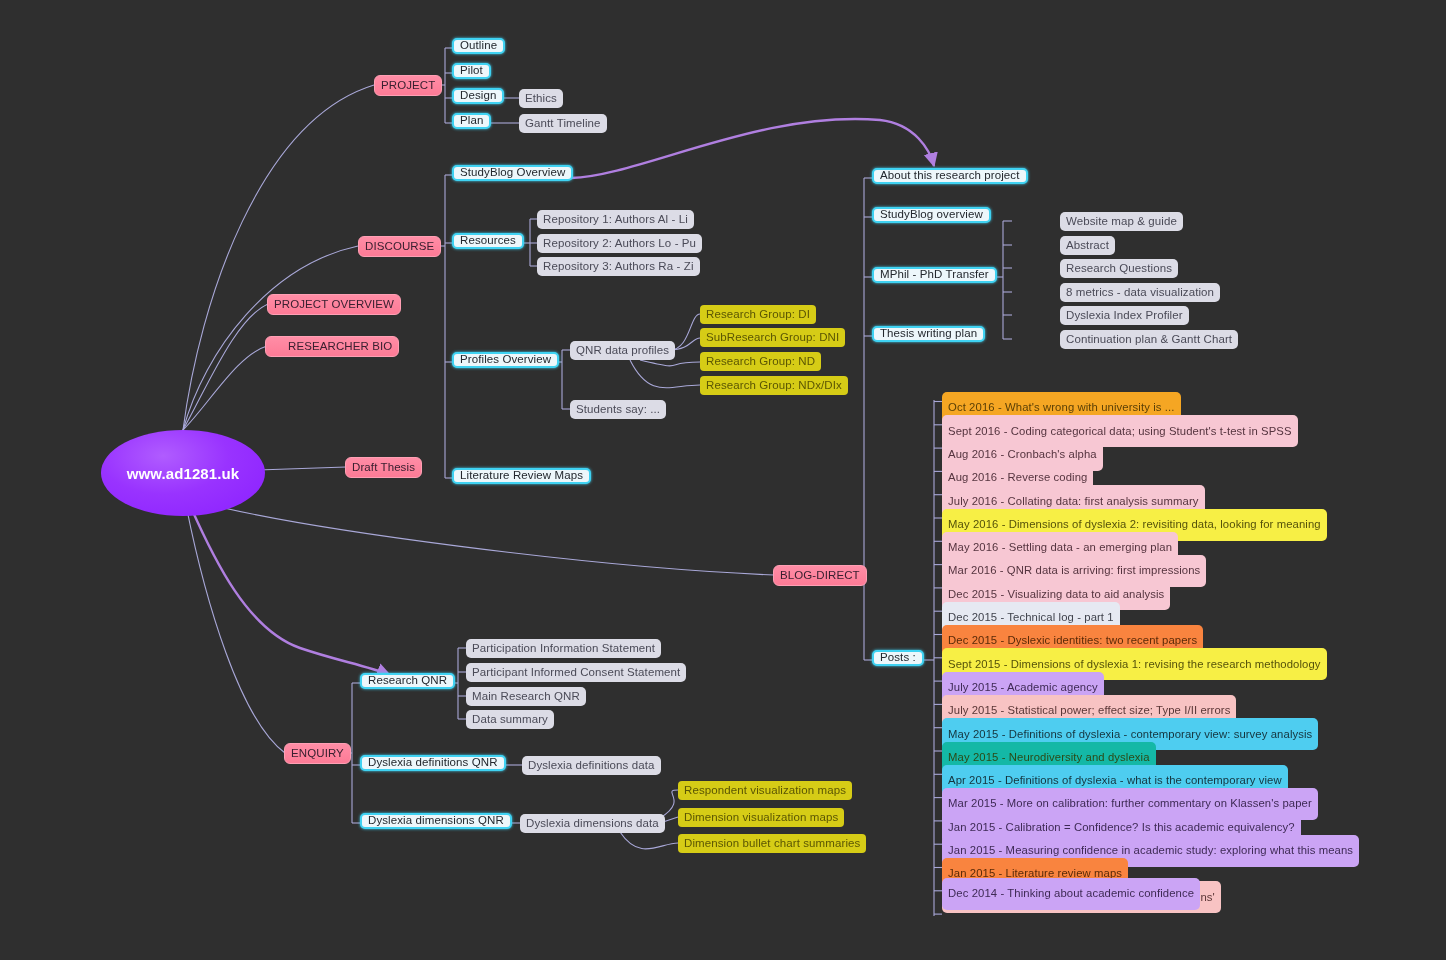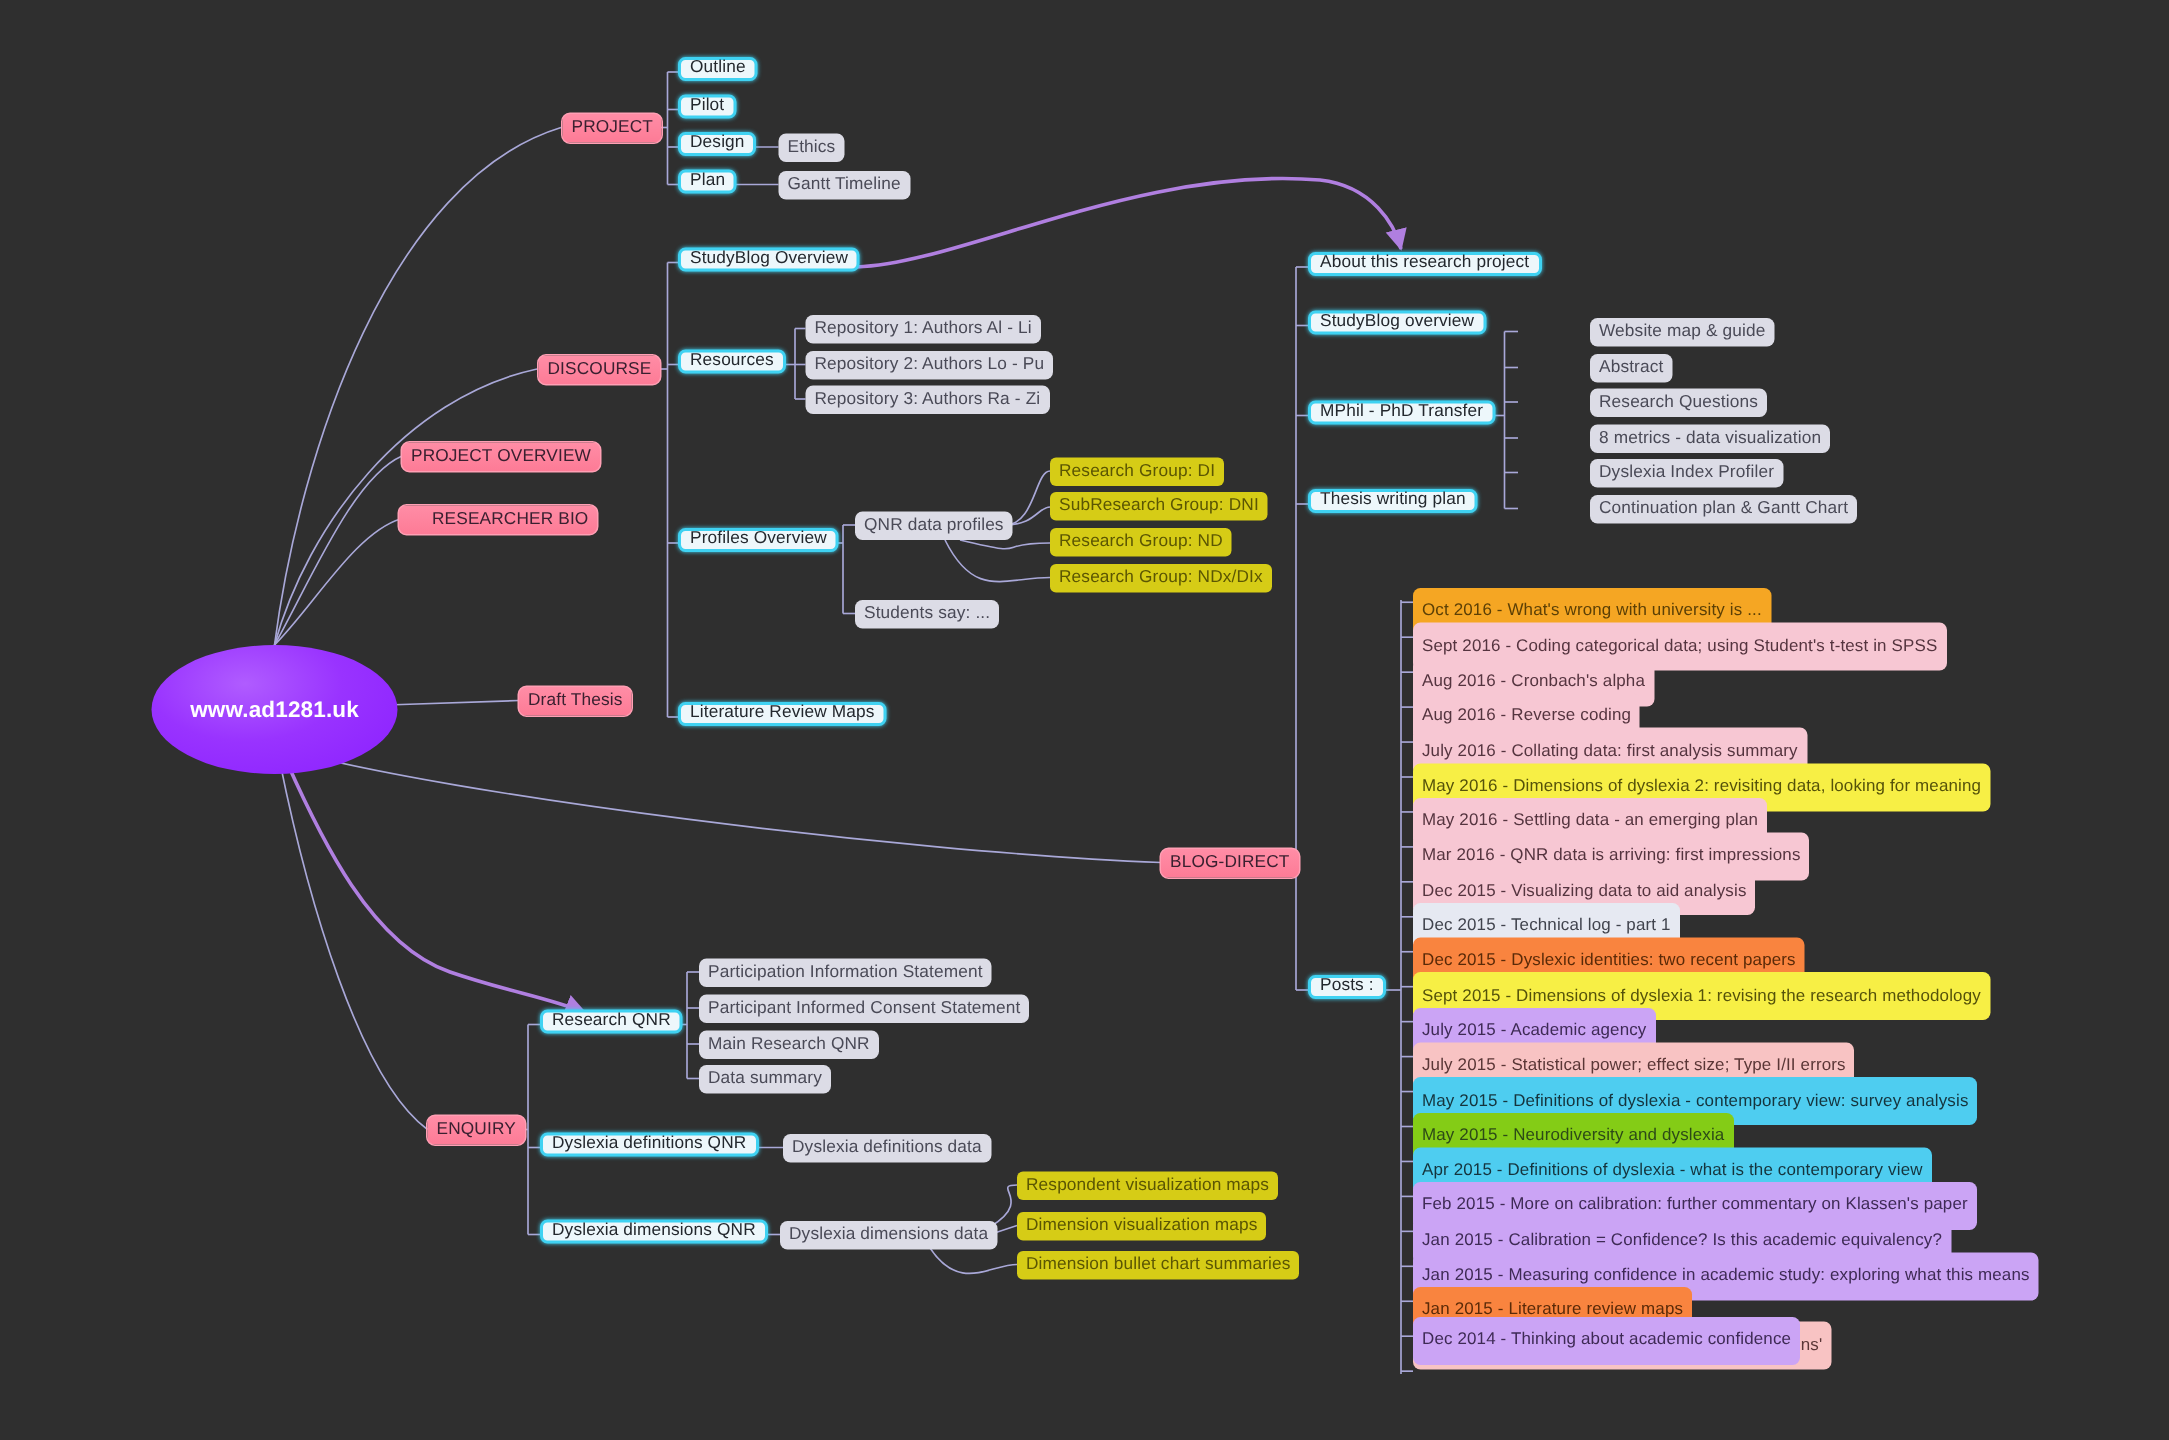--- a/index.html
+++ b/index.html
@@ -82,21 +82,21 @@
     color:#3d3140;
   }
   .p-orange {background:#f5a623;color:#5c4006;}
   .p-orange2{background:#f9843f;color:#5a2a08;}
   .p-pink   {background:#f7c7d3;color:#55343f;}
   .p-pink2  {background:#f8c3c3;color:#5a3636;}
   .p-yellow {background:#f7ef45;color:#55520a;}
   .p-white  {background:#e6e9f2;color:#40434d;}
   .p-purple {background:#cba4f5;color:#3e2a55;}
   .p-cyan   {background:#4ecdf0;color:#15343d;}
-  .p-green  {background:#84cc16;color:#2c4a17;}
+  .p-green  {background:#14b8a6;color:#2c4a17;}
 
   .root-label{pointer-events:none;}
 </style>
 </head>
 <body>
 
 <div id="stage">
 
   <svg id="wires" viewBox="0 0 1446 960">
     <defs>
@@ -394,21 +394,21 @@
       <div class="node post p-cyan" style="left: 942px; top: 718.2px;">
         <span>May 2015 - Definitions of dyslexia - contemporary view: survey analysis</span>
       </div>
       <div class="node post p-green" style="left: 942px; top: 741.5px;">
         <span>May 2015 - Neurodiversity and dyslexia</span>
       </div>
       <div class="node post p-cyan" style="left: 942px; top: 764.8px;">
         <span>Apr 2015  - Definitions of dyslexia - what is the contemporary view</span>
       </div>
       <div class="node post p-purple" style="left: 942px; top: 788.1px;">
-        <span>Feb 2015  - More on calibration: further commentary on Klassen's paper</span>
+        <span>Mar 2015  - More on calibration: further commentary on Klassen's paper</span>
       </div>
       <div class="node post p-purple" style="left: 942px; top: 811.4px;">
         <span>Jan 2015  - Calibration = Confidence? Is this academic equivalency?</span>
       </div>
       <div class="node post p-purple" style="left: 942px; top: 834.7px;">
         <span>Jan 2015  - Measuring confidence in academic study: exploring what this means</span>
       </div>
       <div class="node post p-orange2" style="left: 942px; top: 858px;">
         <span>Jan 2015  - Literature review maps</span>
       </div>

